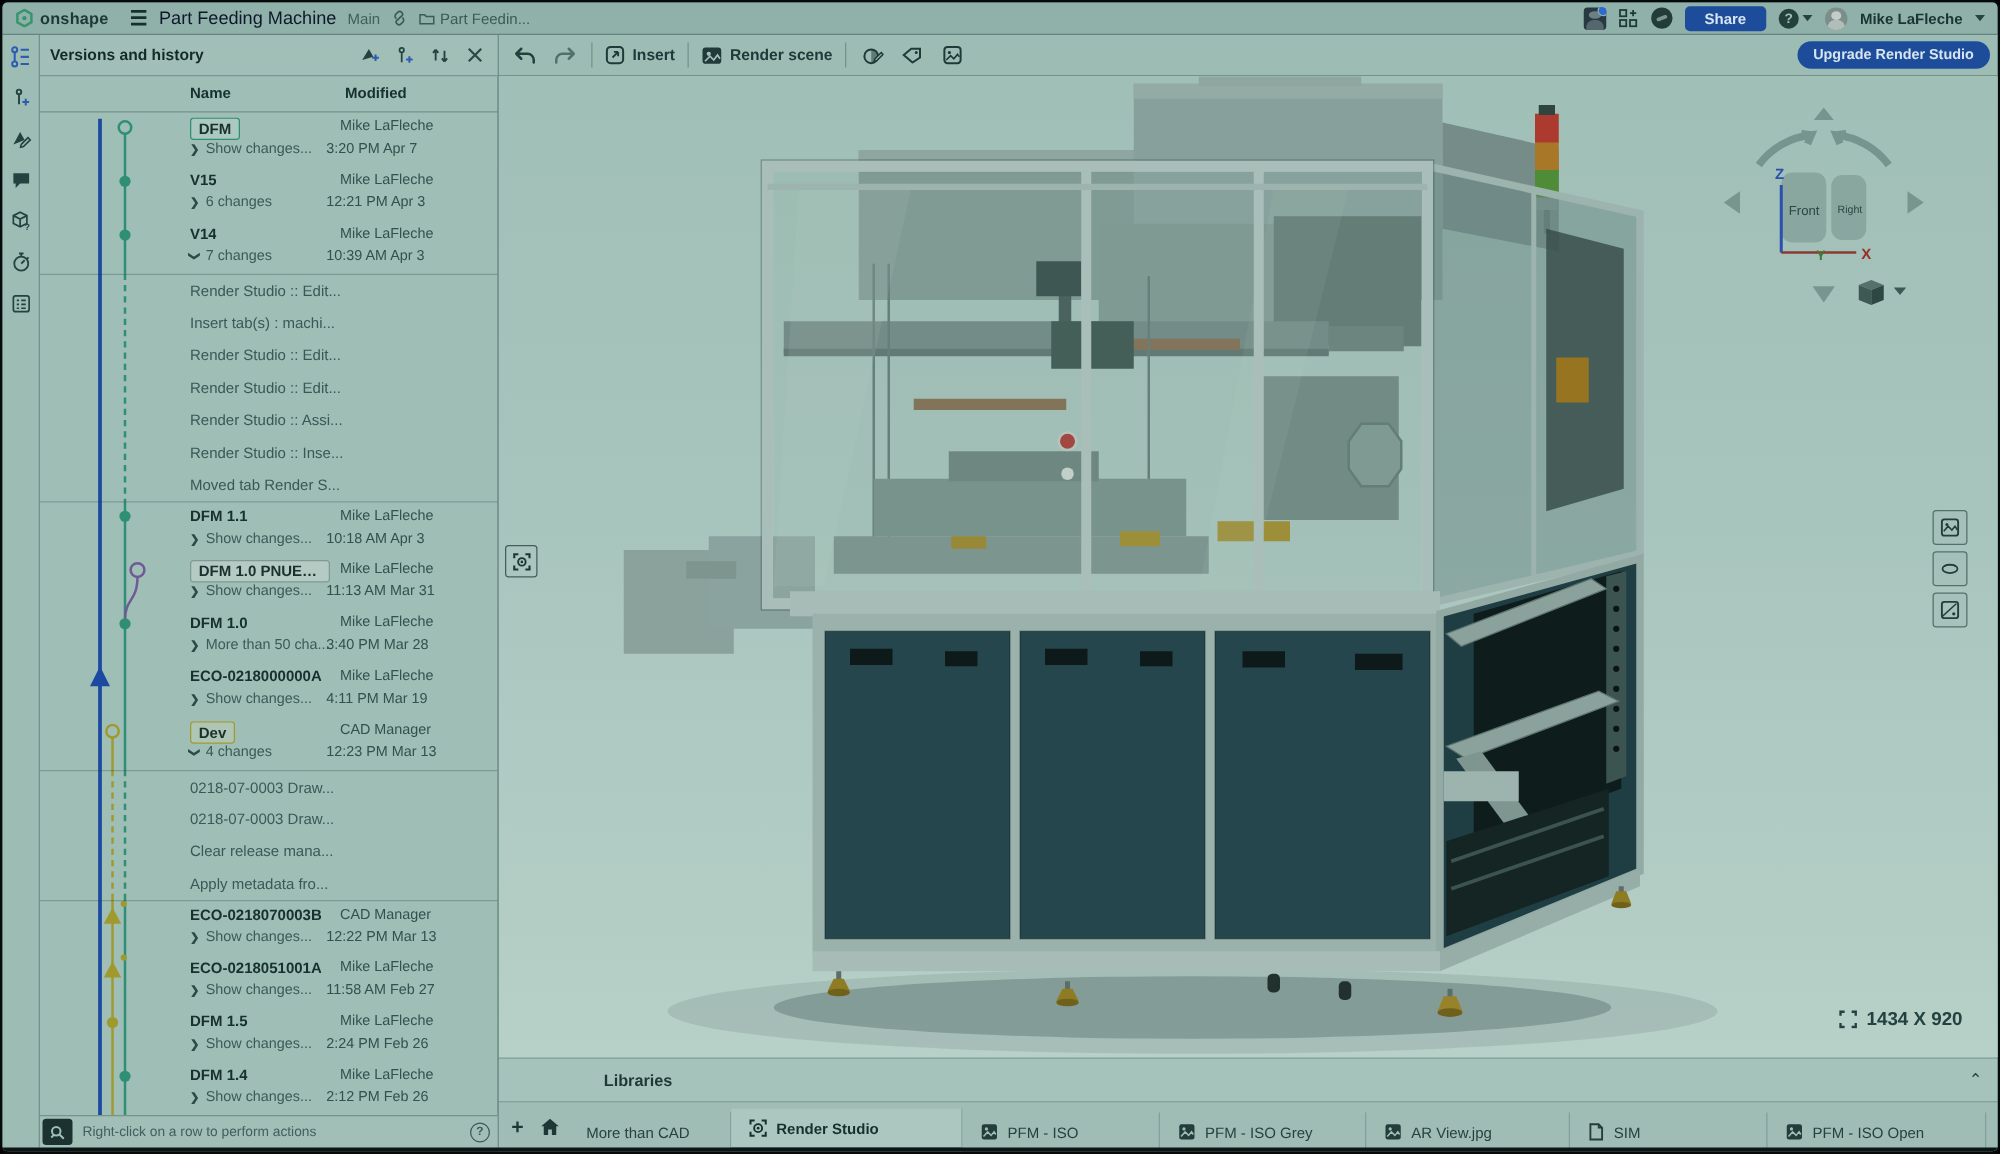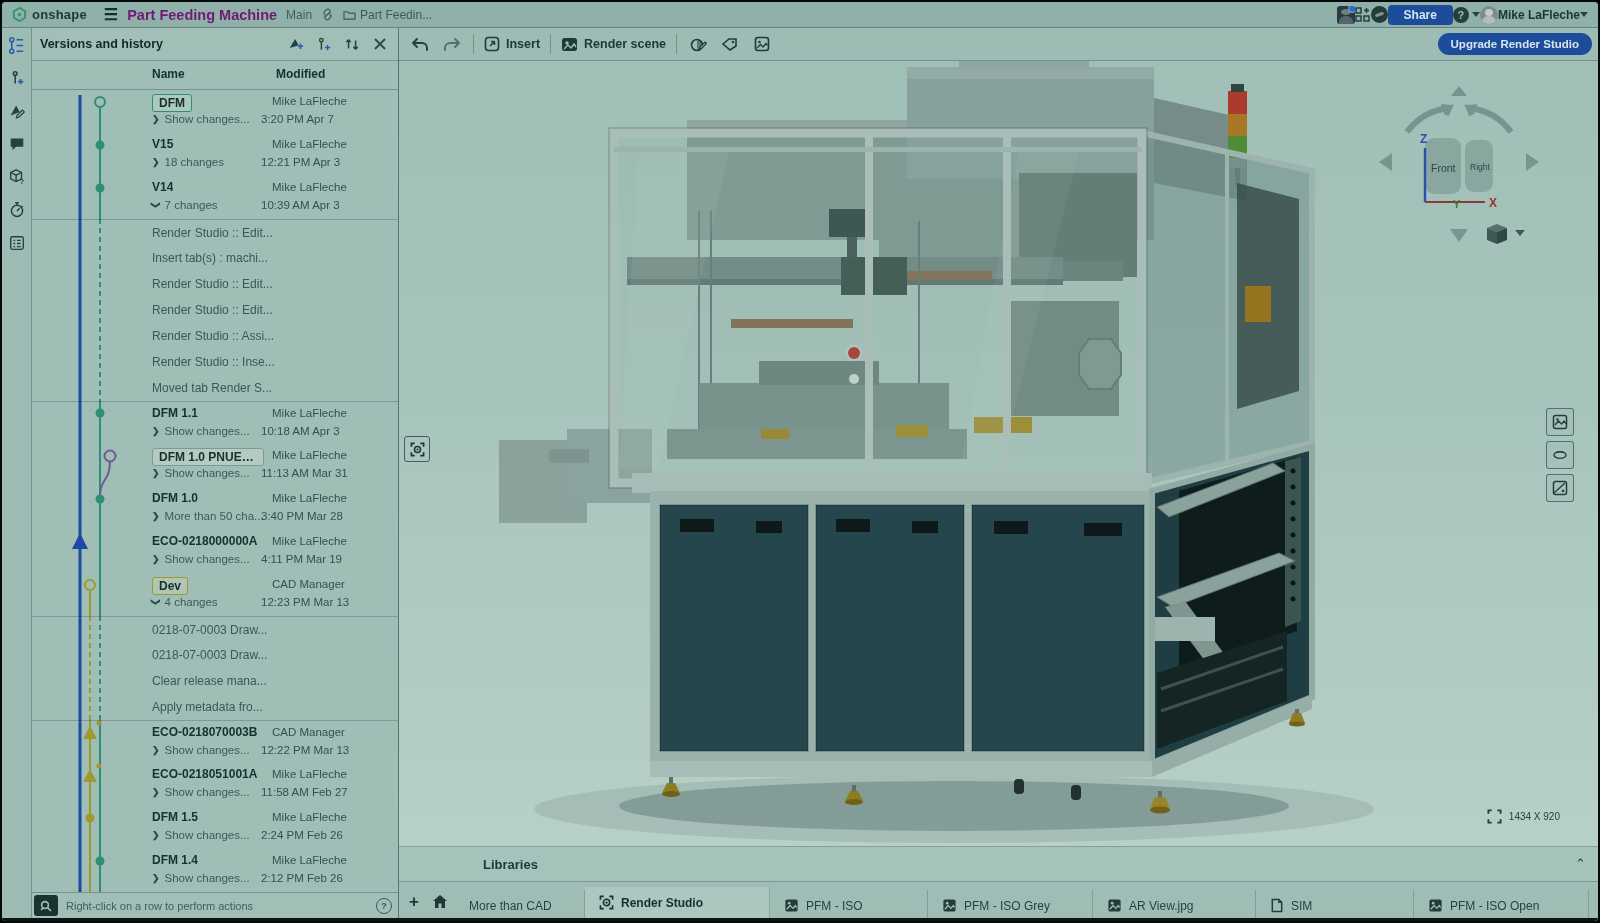--- a/index.html
+++ b/index.html
@@ -5,24 +5,24 @@
   html,body{margin:0;padding:0;background:#000;font-family:"Liberation Sans",sans-serif;}
   #app{position:relative;width:1600px;height:923px;background:#9dbcb4;overflow:hidden;
        border:2px solid #050a0a;box-sizing:border-box;border-radius:6px;}
   
   .topbar{position:absolute;left:0;top:0;width:100%;height:26px;background:#8fb1aa;
           display:flex;align-items:center;gap:9px;padding:0 10px;box-sizing:border-box;
           border-bottom:1px solid rgba(22,48,46,.35);}
   .logo{display:flex;align-items:center;gap:5px;}
   .logo-text{font-size:13px;font-weight:600;color:#1d3836;letter-spacing:.2px;}
   .hamburger{font-size:16px;color:#16302e;font-weight:700;margin-left:8px;cursor:pointer;}
-  .doc-title{font-size:14.5px;font-weight:700;color:#701a75;}
+  .doc-title{font-size:14.5px;font-weight:400;color:#0f172a;}
   .ws-label{font-size:12px;color:#41605c;}
   .crumb{font-size:12px;color:#3c5a57;display:flex;align-items:center;gap:4px;}
-  .tb-right{margin-left:auto;display:flex;align-items:center;}
+  .tb-right{margin-left:auto;display:flex;align-items:center;gap:10px;}
   .avatar-sq{width:18px;height:18px;border-radius:3px;background:#273a42;position:relative;overflow:hidden;}
   .avatar-sq i{position:absolute;left:4px;top:3px;width:10px;height:6px;border-radius:50%;background:#6d7f85;}
   .avatar-sq b{position:absolute;left:2px;top:10px;width:14px;height:9px;border-radius:6px 6px 0 0;background:#55676d;}
   .badge-dot{position:absolute;right:-2px;top:-2px;width:7px;height:7px;border-radius:50%;background:#2a6cd4;border:1px solid #8fb1aa;}
   .share-btn{background:#1d4d9a;color:#d7e5f1;font-size:12px;font-weight:600;border-radius:4px;
              padding:3px 16px;cursor:pointer;}
   .help-circle{width:16px;height:16px;border-radius:50%;background:#24403d;color:#9fc0b8;font-size:11px;
                font-weight:700;display:flex;align-items:center;justify-content:center;}
   .caret{width:0;height:0;border-left:4px solid transparent;border-right:4px solid transparent;
          border-top:5px solid #27433f;display:inline-block;}
@@ -82,22 +82,22 @@
   .upgrade-btn{margin-left:auto;background:#1d4d9a;color:#d7e5f1;font-size:11.5px;font-weight:600;
                border-radius:13px;padding:5px 13px;cursor:pointer;}
   .viewport{flex:0 0 785px;position:relative;background:#a9c6be;border-bottom:1px solid rgba(22,48,46,.25);overflow:hidden;}
   .viewport svg.scene{position:absolute;left:0;top:0;}
   .viewcube{position:absolute;left:975px;top:20px;width:170px;height:170px;cursor:pointer;}
   .rtools{position:absolute;right:28px;top:347px;display:flex;flex-direction:column;gap:5px;}
   .rtool{width:26px;height:26px;border:1px solid rgba(30,56,54,.6);border-radius:3px;
          background:rgba(150,178,170,.25);display:flex;align-items:center;justify-content:center;cursor:pointer;}
   .region-btn{position:absolute;left:5px;top:375px;width:24px;height:24px;border:1.5px solid rgba(25,48,46,.7);
               border-radius:3px;display:flex;align-items:center;justify-content:center;cursor:pointer;}
-  .resolution{position:absolute;right:42px;bottom:22px;display:flex;align-items:center;gap:7px;
-              font-size:10px;font-weight:400;color:#23413f;cursor:pointer;}
+  .resolution{position:absolute;right:32px;bottom:22px;display:flex;align-items:center;gap:7px;
+              font-size:15px;font-weight:700;color:#23413f;cursor:pointer;}
   .libraries{flex:0 0 34px;background:#a6c3bb;border-bottom:1px solid rgba(22,48,46,.3);
              display:flex;align-items:center;padding:0 16px;}
   .lib-title{font-size:13px;font-weight:700;color:#1d3836;margin-left:68px;}
   .lib-collapse{margin-left:auto;font-size:13px;color:#27433f;cursor:pointer;transform:translateY(-1px);}
   .tabbar{flex:0 0 39px;background:#9fbdb5;display:flex;align-items:center;padding:0 4px;gap:2px;}
   .tab-plus{width:22px;text-align:center;font-size:17px;font-weight:700;color:#1d3836;cursor:pointer;}
   .tab-home{width:26px;display:flex;align-items:center;justify-content:center;cursor:pointer;}
   .tab{height:31px;display:flex;align-items:center;gap:7px;padding:0 14px;font-size:12px;color:#27413f;
        border-right:1px solid rgba(30,60,58,.22);cursor:pointer;box-sizing:border-box;white-space:nowrap;}
   .tab.active{background:#abc7bf;border-bottom:3px solid #2b62c4;font-weight:700;color:#16302e;}
@@ -289,21 +289,21 @@
               <span class="chev">❯</span>
               <span class="chlabel">Show changes...</span>
             </div>
             <div class="vauthor">Mike LaFleche</div>
             <div class="vdate">3:20 PM Apr 7</div>
           </div>
           <div class="row version">
             <div class="vname-line"><span class="vname">V15</span></div>
             <div class="vchanges">
               <span class="chev">❯</span>
-              <span class="chlabel">18 changes</span>
+              <span class="chlabel">6 changes</span>
             </div>
             <div class="vauthor">Mike LaFleche</div>
             <div class="vdate">12:21 PM Apr 3</div>
           </div>
           <div class="row version">
             <div class="vname-line"><span class="vname">V14</span></div>
             <div class="vchanges">
               <span class="chev open">❯</span>
               <span class="chlabel">7 changes</span>
             </div>

